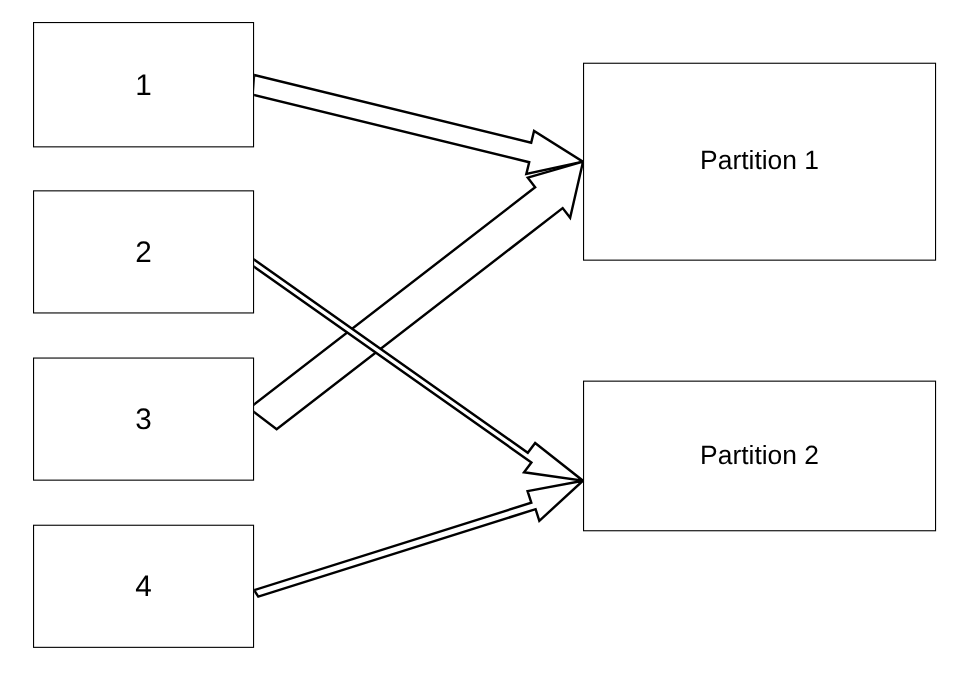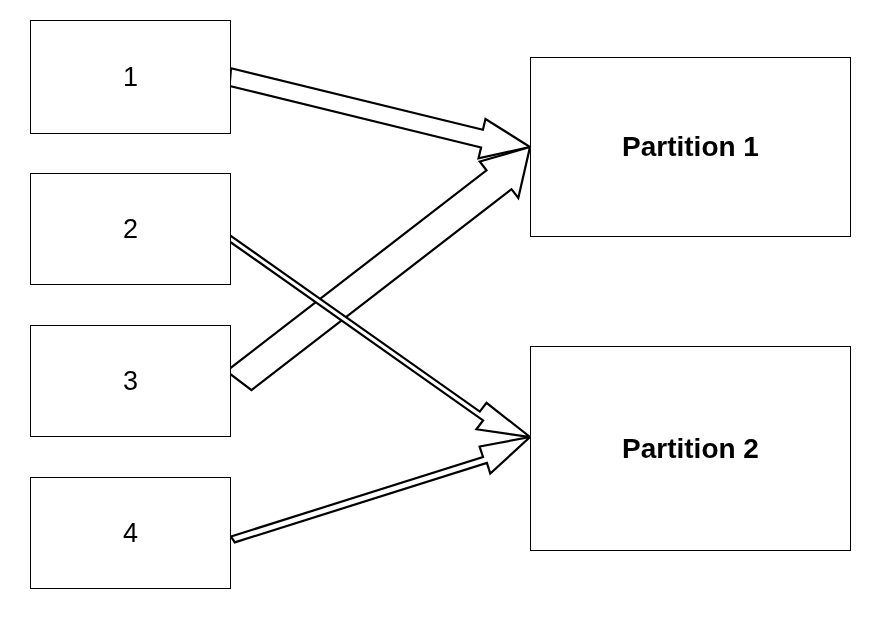--- a/index.html
+++ b/index.html
@@ -40,31 +40,31 @@
     display: block;
     line-height: 1;
     text-align: center;
     color: #000000;
   }
   .src-node .node-label {
     font-size: 27px;
     font-weight: 400;
   }
   .dst-node .node-label {
-    font-size: 28px;
-    font-weight: 700;
+    font-size: 24px;
+    font-weight: 400;
     text-align: right;
   }
   
   #node-1 { left: 30px;  top: 20px;  width: 201px; height: 114px; }
   #node-2 { left: 30px;  top: 173px; width: 201px; height: 112px; }
   #node-3 { left: 30px;  top: 325px; width: 201px; height: 112px; }
   #node-4 { left: 30px;  top: 477px; width: 201px; height: 112px; }
   #node-p1 { left: 530px; top: 57px;  width: 321px; height: 180px; }
-  #node-p2 { left: 530px; top: 346px; width: 321px; height: 205px; }
+  #node-p2 { left: 530px; top: 346px; width: 321px; height: 137px; }
 </style>
 </head>
 <body>
 
 <div id="canvas">
 
   <svg id="edges" viewBox="0 0 882 620" width="882" height="620" xmlns="http://www.w3.org/2000/svg">
 
     <g>
       <polygon points="231.0,68.2 482.9,129.7 485.5,119.0 530,147 478.5,158.2 481.1,147.5 229.6,86.0" fill="#ffffff" stroke="#000000" stroke-width="2.2" stroke-linejoin="miter"></polygon>

